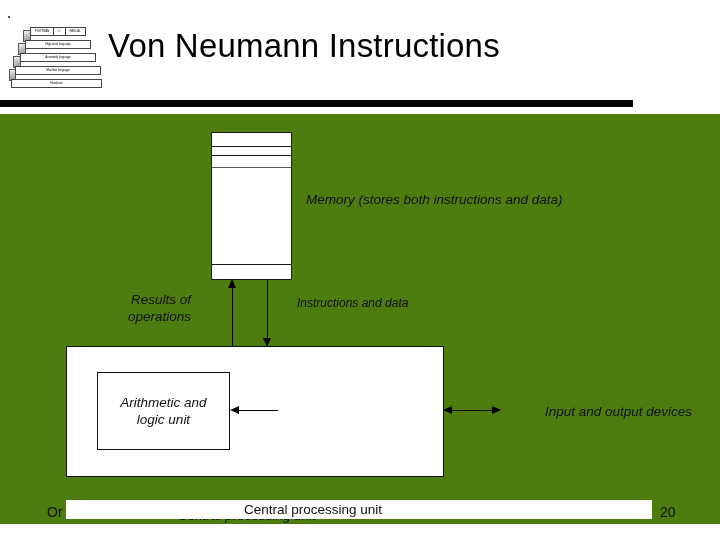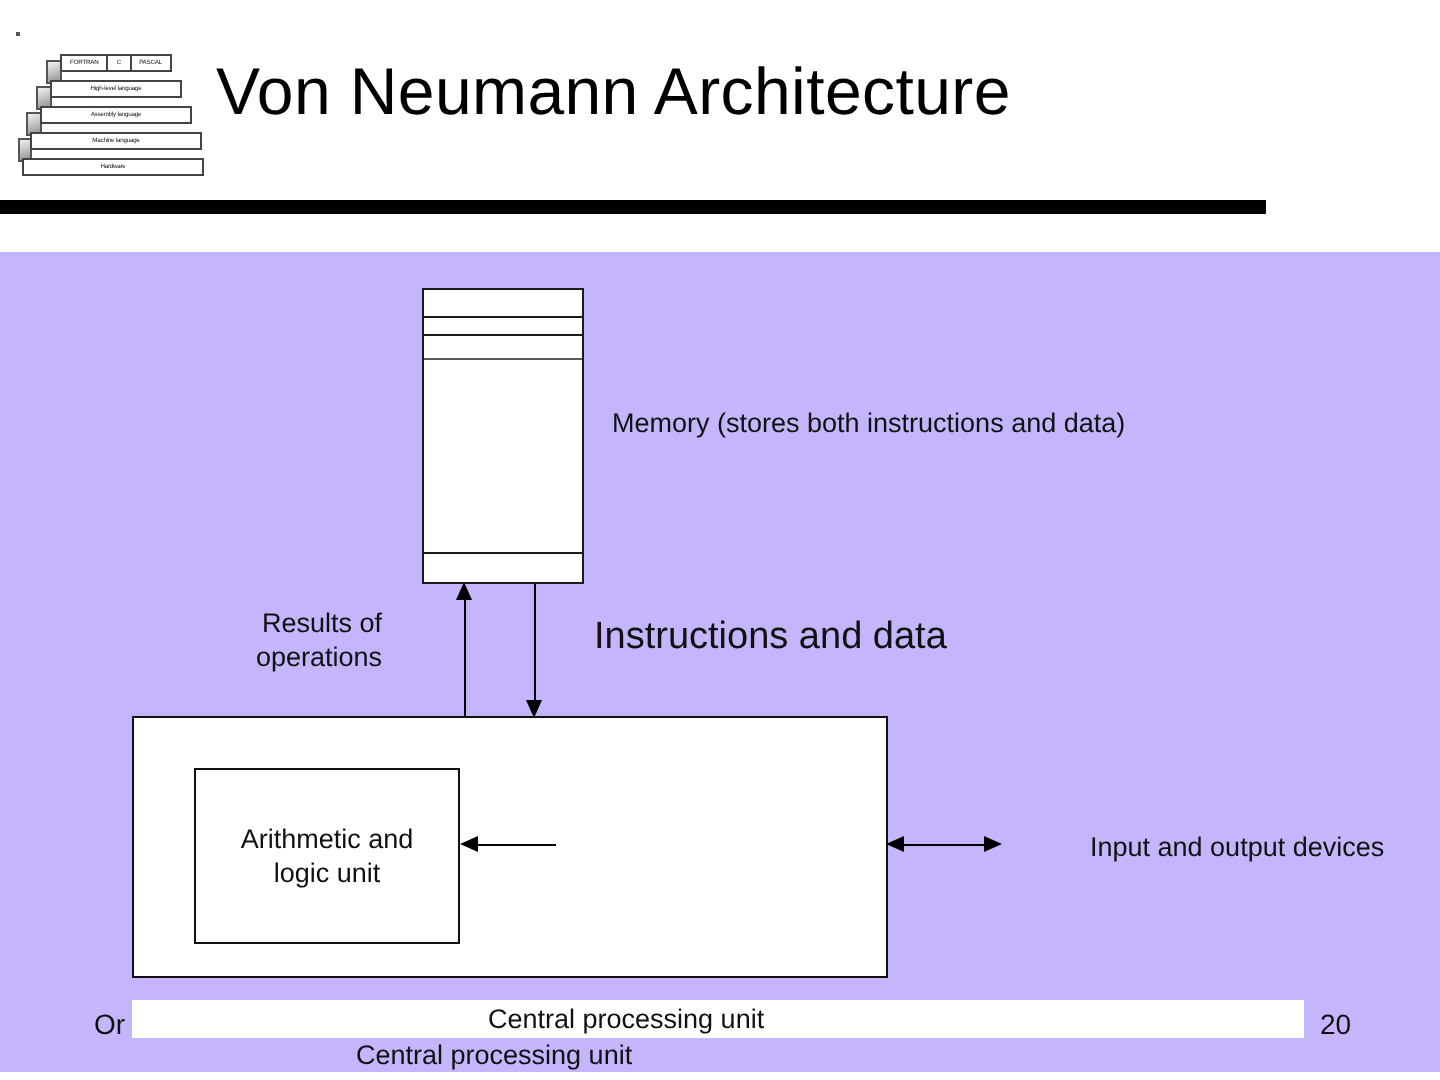--- a/index.html
+++ b/index.html
@@ -98,24 +98,25 @@
 
   #logo .s0 { left: 15px; top: 14px; width: 8px;  height: 12px; }
   #logo .s1 { left: 10px; top: 27px; width: 8px;  height: 12px; }
   #logo .s2 { left: 5px;  top: 40px; width: 8px;  height: 12px; }
   #logo .s3 { left: 1px;  top: 53px; width: 7px;  height: 12px; }
 
   
   #diagram {
     position: absolute;
     left: 0;
-    top: 126px;
+    top: 114px;
     width: 720px;
     height: 410px;
-    background: #c4b5fd;
+    background: #4d7c0f;
+    font-style: italic;
   }
 
   
   #memory-box {
     position: absolute;
     left: 211px; top: 18px;
     width: 81px; height: 148px;
     box-sizing: border-box;
     border: 1px solid #1a1a1a;
     background: #ffffff;
@@ -162,21 +163,21 @@
     font-size: 13.5px;
     line-height: 17px;
     color: #111;
     white-space: nowrap;
     font-family: "Liberation Sans", sans-serif;
     text-align: right;
   }
   #instructions-label {
     position: absolute;
     left: 297px; top: 182px;
-    font-size: 19px;
+    font-size: 12px;
     color: #111;
     white-space: nowrap;
     font-family: "Liberation Sans", sans-serif;
   }
 
   
   #cpu-box {
     position: absolute;
     left: 66px; top: 232px;
     width: 378px; height: 131px;
@@ -191,21 +192,21 @@
     background: #ffffff;
     display: flex;
     align-items: center;
     justify-content: center;
     text-align: center;
     font-size: 13.5px;
     line-height: 17px;
     color: #111;
     font-family: "Liberation Sans", sans-serif;
   }
-  #alu-box  { left: 97px;  top: 258px; width: 133px; height: 88px; justify-content: center; }
+  #alu-box  { left: 97px;  top: 258px; width: 133px; height: 78px; justify-content: center; }
   #cu-box   { left: 277px; top: 258px; width: 134px; height: 78px; }
 
   
   #alu-cu-shaft { position: absolute; left: 234px; top: 296px; width: 44px; height: 1.4px; background: #000; }
   #alu-cu-head {
     position: absolute;
     left: 230px; top: 292px;
     width: 0; height: 0;
     border-top: 4.5px solid transparent;
     border-bottom: 4.5px solid transparent;
@@ -303,21 +304,21 @@
       <div class="cell">FORTRAN</div>
       <div class="cell">C</div>
       <div class="cell">PASCAL</div>
     </div>
     <div class="layer l1">High-level language</div>
     <div class="layer l2">Assembly language</div>
     <div class="layer l3">Machine language</div>
     <div class="layer l4">Hardware</div>
   </div>
 
-  <div id="slide-title">Von Neumann Architecture</div>
+  <div id="slide-title">Von Neumann Instructions</div>
   <div id="title-rule"></div>
 </div>
 
 <div id="diagram">
 
   <div id="memory-box">
     <div class="mrow mr1"></div>
     <div class="mrow mr2"></div>
     <div class="mrow mr3"></div>
     <div class="mrow mr4"></div>

